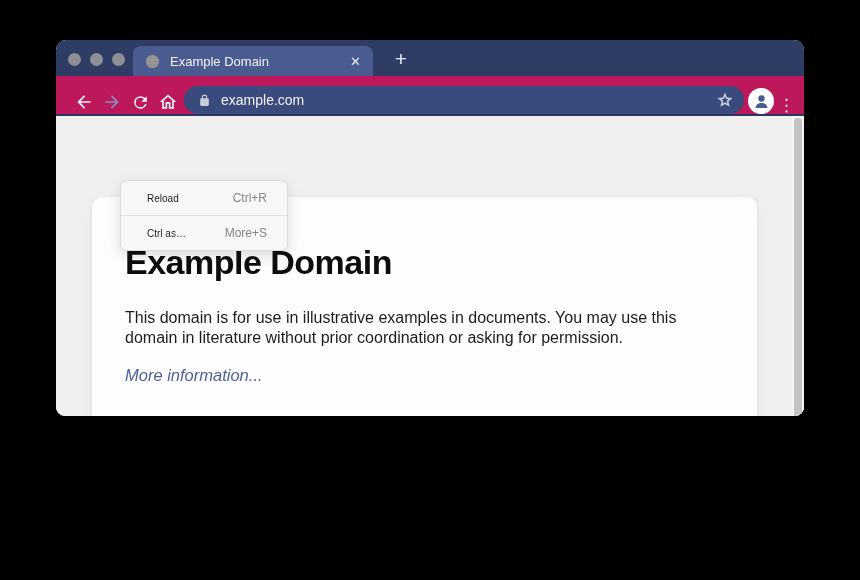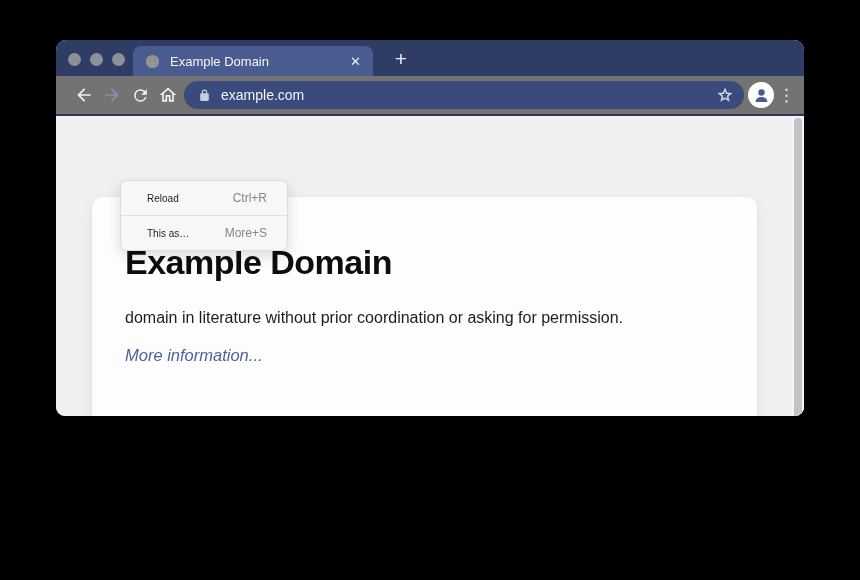--- a/index.html
+++ b/index.html
@@ -23,21 +23,21 @@
   }
   .tab-favicon{width:15px;height:15px;margin-right:10px;flex:0 0 auto;}
   .tab-title{color:#f3f5fa;font-size:13px;flex:1;white-space:nowrap;overflow:hidden;}
   .tab-close{color:#e9edf5;font-size:13px;margin-left:8px;cursor:default;line-height:1;}
   .new-tab{
     position:absolute;left:331px;top:4px;width:28px;height:28px;color:#e4e8f2;
     font-size:21px;font-weight:300;display:flex;align-items:center;justify-content:center;line-height:1;
   }
   
   .toolbar{
-    height:40px;background:#737373;display:flex;align-items:center;
+    height:40px;background:#be185d;display:flex;align-items:flex-end;
     padding:0 16px;gap:4px;border-bottom:2px solid #2b3760;box-sizing:border-box;
   }
   .nav-btn{width:24px;height:24px;display:flex;align-items:center;justify-content:center;flex:0 0 auto;}
   .urlbar{
     flex:1;height:28px;background:#3a4a7d;border-radius:14px;display:flex;
     align-items:center;padding:0 10px 0 14px;gap:10px;min-width:0;
   }
   .url-text{color:#f2f4f9;font-size:14px;flex:1;white-space:nowrap;overflow:hidden;}
   .avatar{
     width:26px;height:26px;border-radius:50%;background:#ffffff;flex:0 0 auto;
@@ -142,33 +142,34 @@
     </div>
 
     <div class="menu-dots">⋮</div>
   </div>
 
   <div class="content">
 
     <div class="card">
       <h1>Example Domain</h1>
       <p class="para">
+        <span>This domain is for use in illustrative examples in documents. You may use this</span>
         <span>domain in literature without prior coordination or asking for permission.</span>
       </p>
       <a class="more-link" href="#">More information...</a>
     </div>
 
     <div class="ctx-menu">
       <div class="ctx-item">
         <span class="ctx-label">Reload</span>
         <span class="ctx-shortcut">Ctrl+R</span>
       </div>
       <div class="ctx-divider"></div>
       <div class="ctx-item">
-        <span class="ctx-label">This as…</span>
+        <span class="ctx-label">Ctrl as…</span>
         <span class="ctx-shortcut">More+S</span>
       </div>
     </div>
 
     <div class="scrollbar-track">
       <div class="scrollbar-thumb"></div>
     </div>
 
   </div>
 </div>

